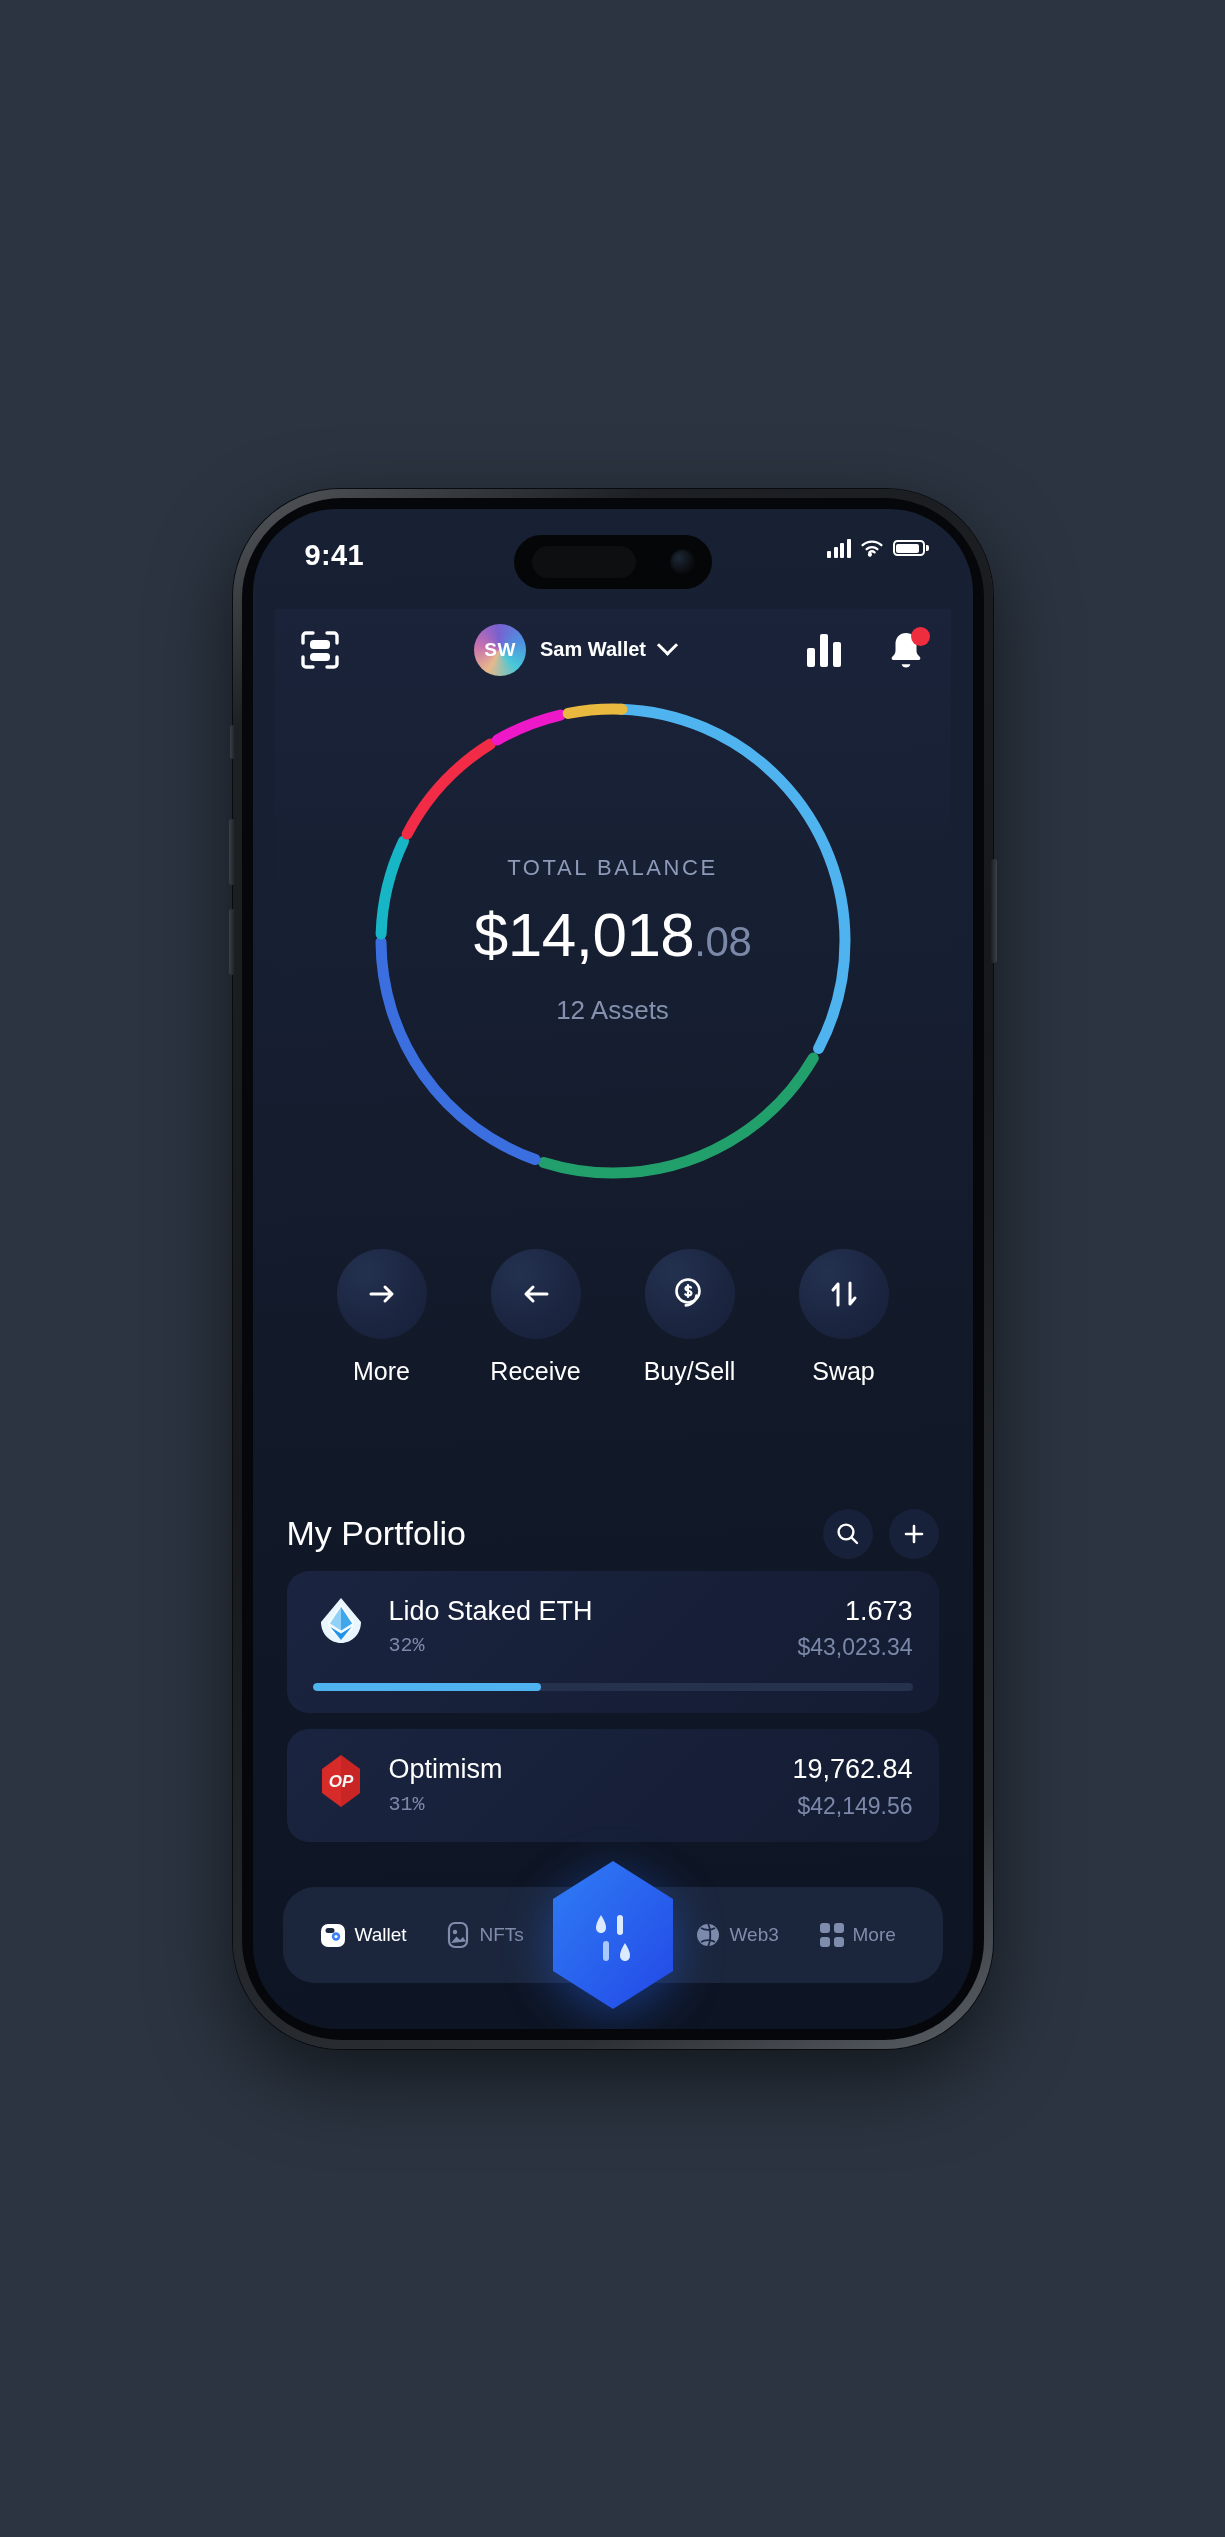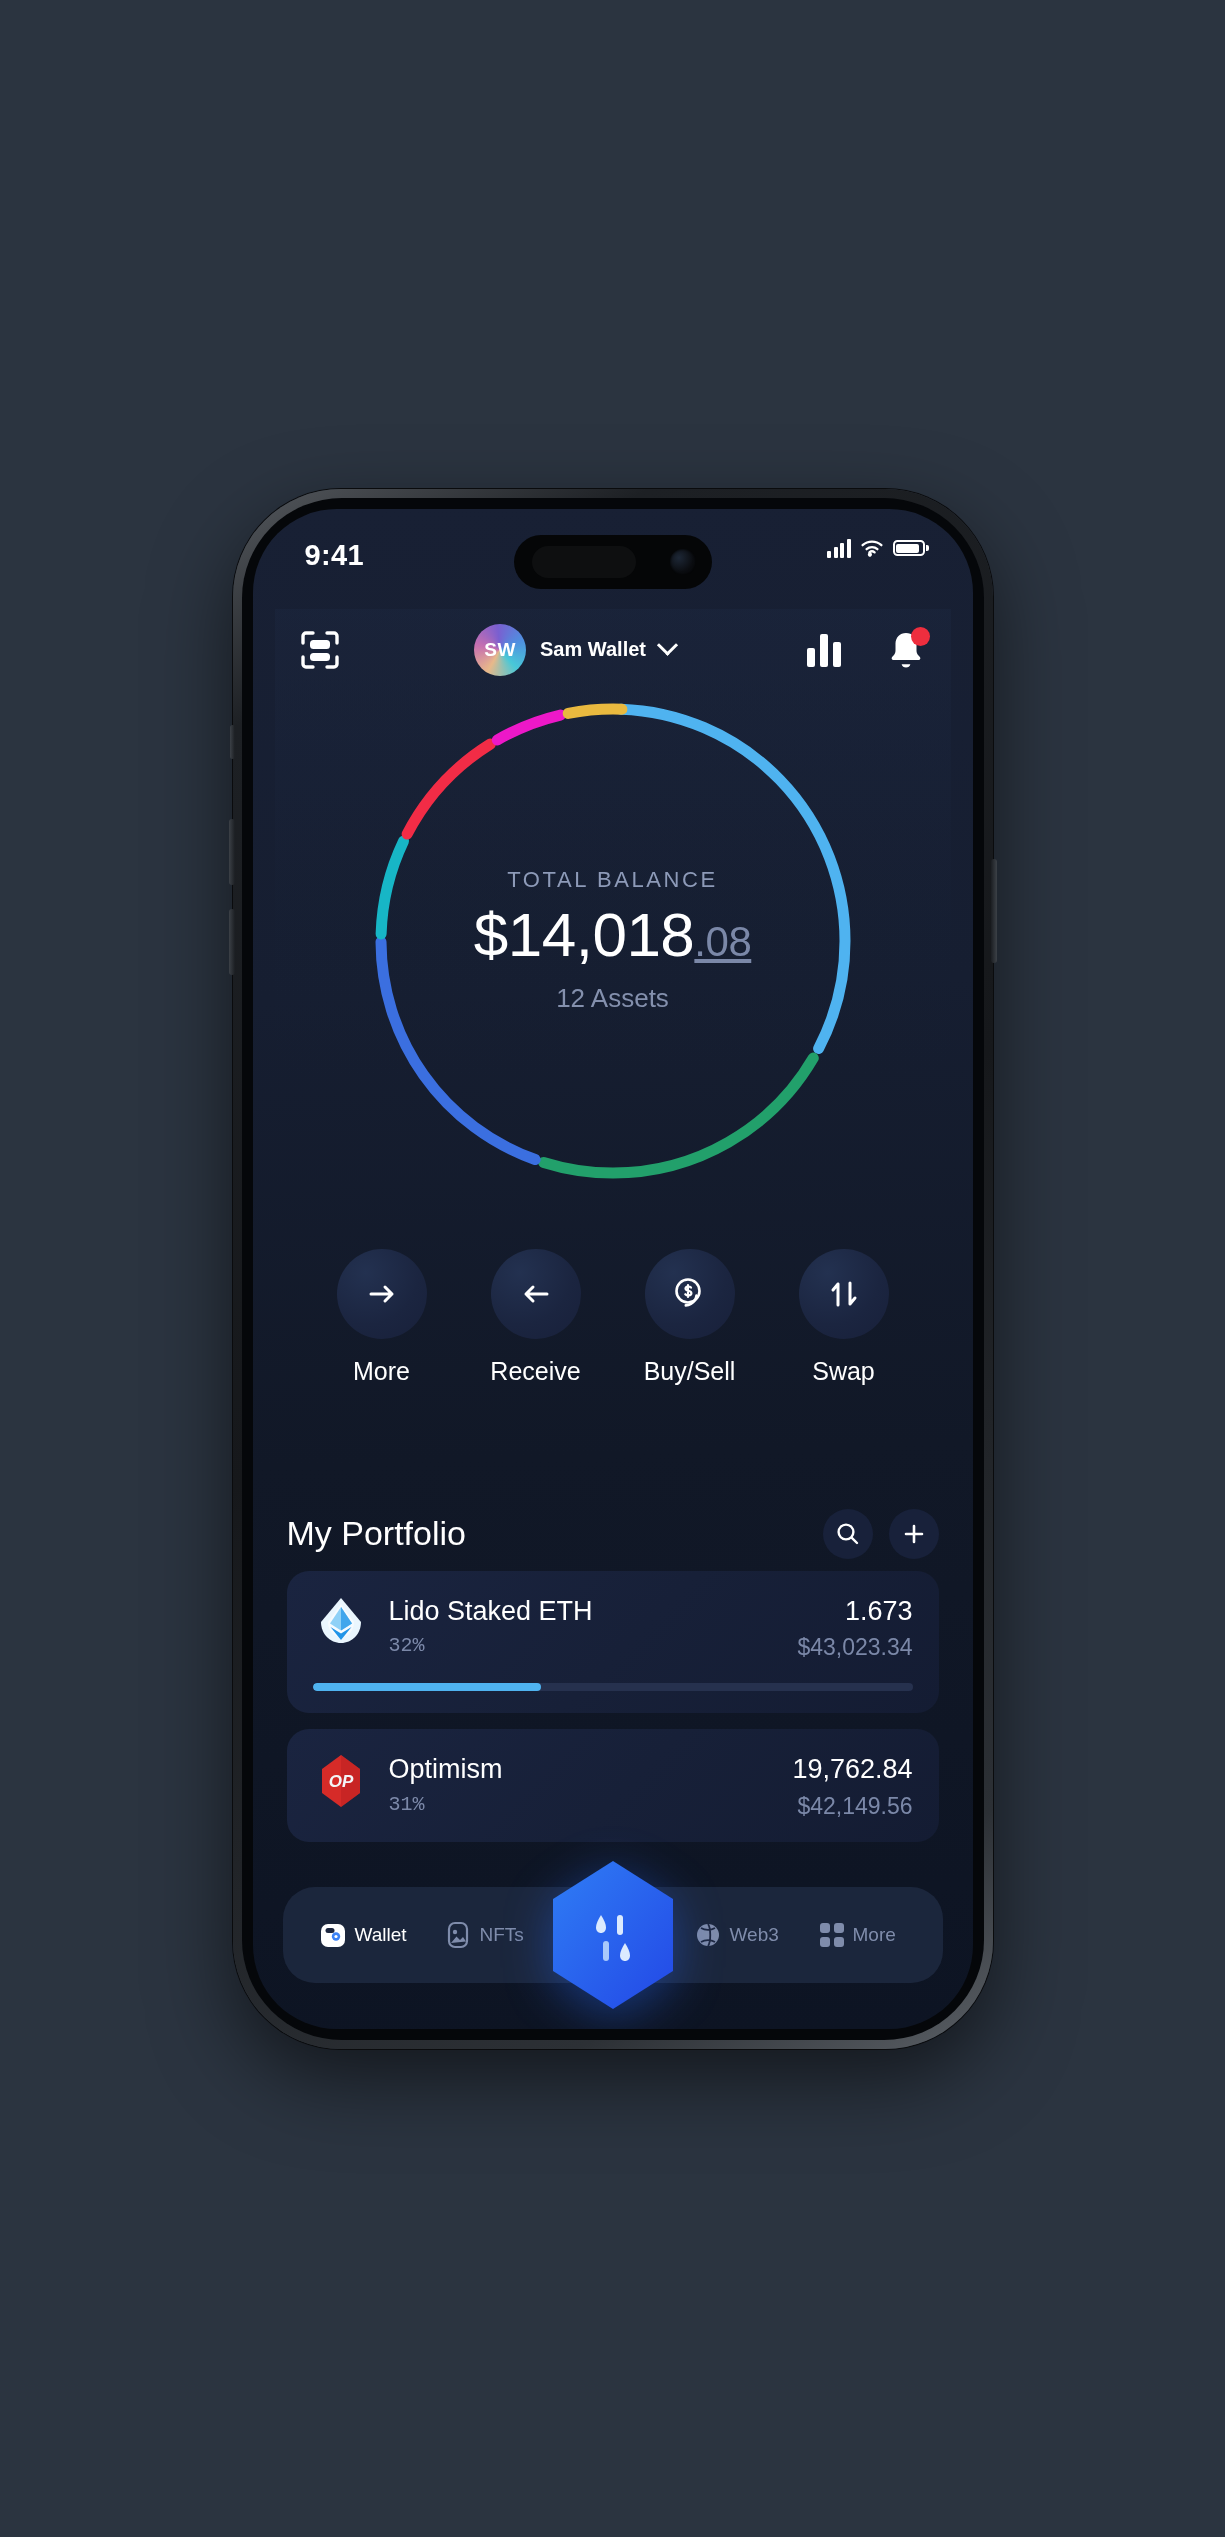--- a/index.html
+++ b/index.html
@@ -92,25 +92,25 @@
     position:absolute; top:100px; left:22px; right:22px; height:470px;
     border-radius:0 0 40px 40px;
     background:linear-gradient(180deg,rgba(30,42,68,.34) 0%,rgba(22,32,52,.16) 70%,rgba(17,24,39,0) 100%);
     z-index:5;
   }
   .donut-area { position:absolute; top:182px; left:0; right:0; height:520px; z-index:10; }
   .donut { position:absolute; left:50%; top:0; transform:translateX(-50%); width:500px; height:500px; }
   .donut svg { width:500px; height:500px; display:block; }
   .donut-center {
     position:absolute; inset:0; display:flex; flex-direction:column;
-    align-items:center; justify-content:center; gap:4px;
+    align-items:center; justify-content:center; gap:16px;
   }
   .bal-label { font-size:22px; letter-spacing:2.6px; color:#8d9ab8; font-weight:400; }
   .bal-amt { font-size:62px; font-weight:500; color:#fff; letter-spacing:-.5px; line-height:1.22; }
-  .bal-amt .cents { color:#7b88a8; font-size:42px; font-weight:400;text-decoration:underline; }
+  .bal-amt .cents { color:#7b88a8; font-size:42px; font-weight:400; }
   .bal-sub { font-size:26px; color:#8490ad; margin-top:6px; }
 
   
   .actions {
     position:absolute; top:740px; left:0; right:0; z-index:12;
     display:flex; justify-content:space-around; padding:0 52px;
   }
   .action { display:flex; flex-direction:column; align-items:center; gap:18px; width:120px; }
   .action .circle {
     width:90px; height:90px; border-radius:50%;

